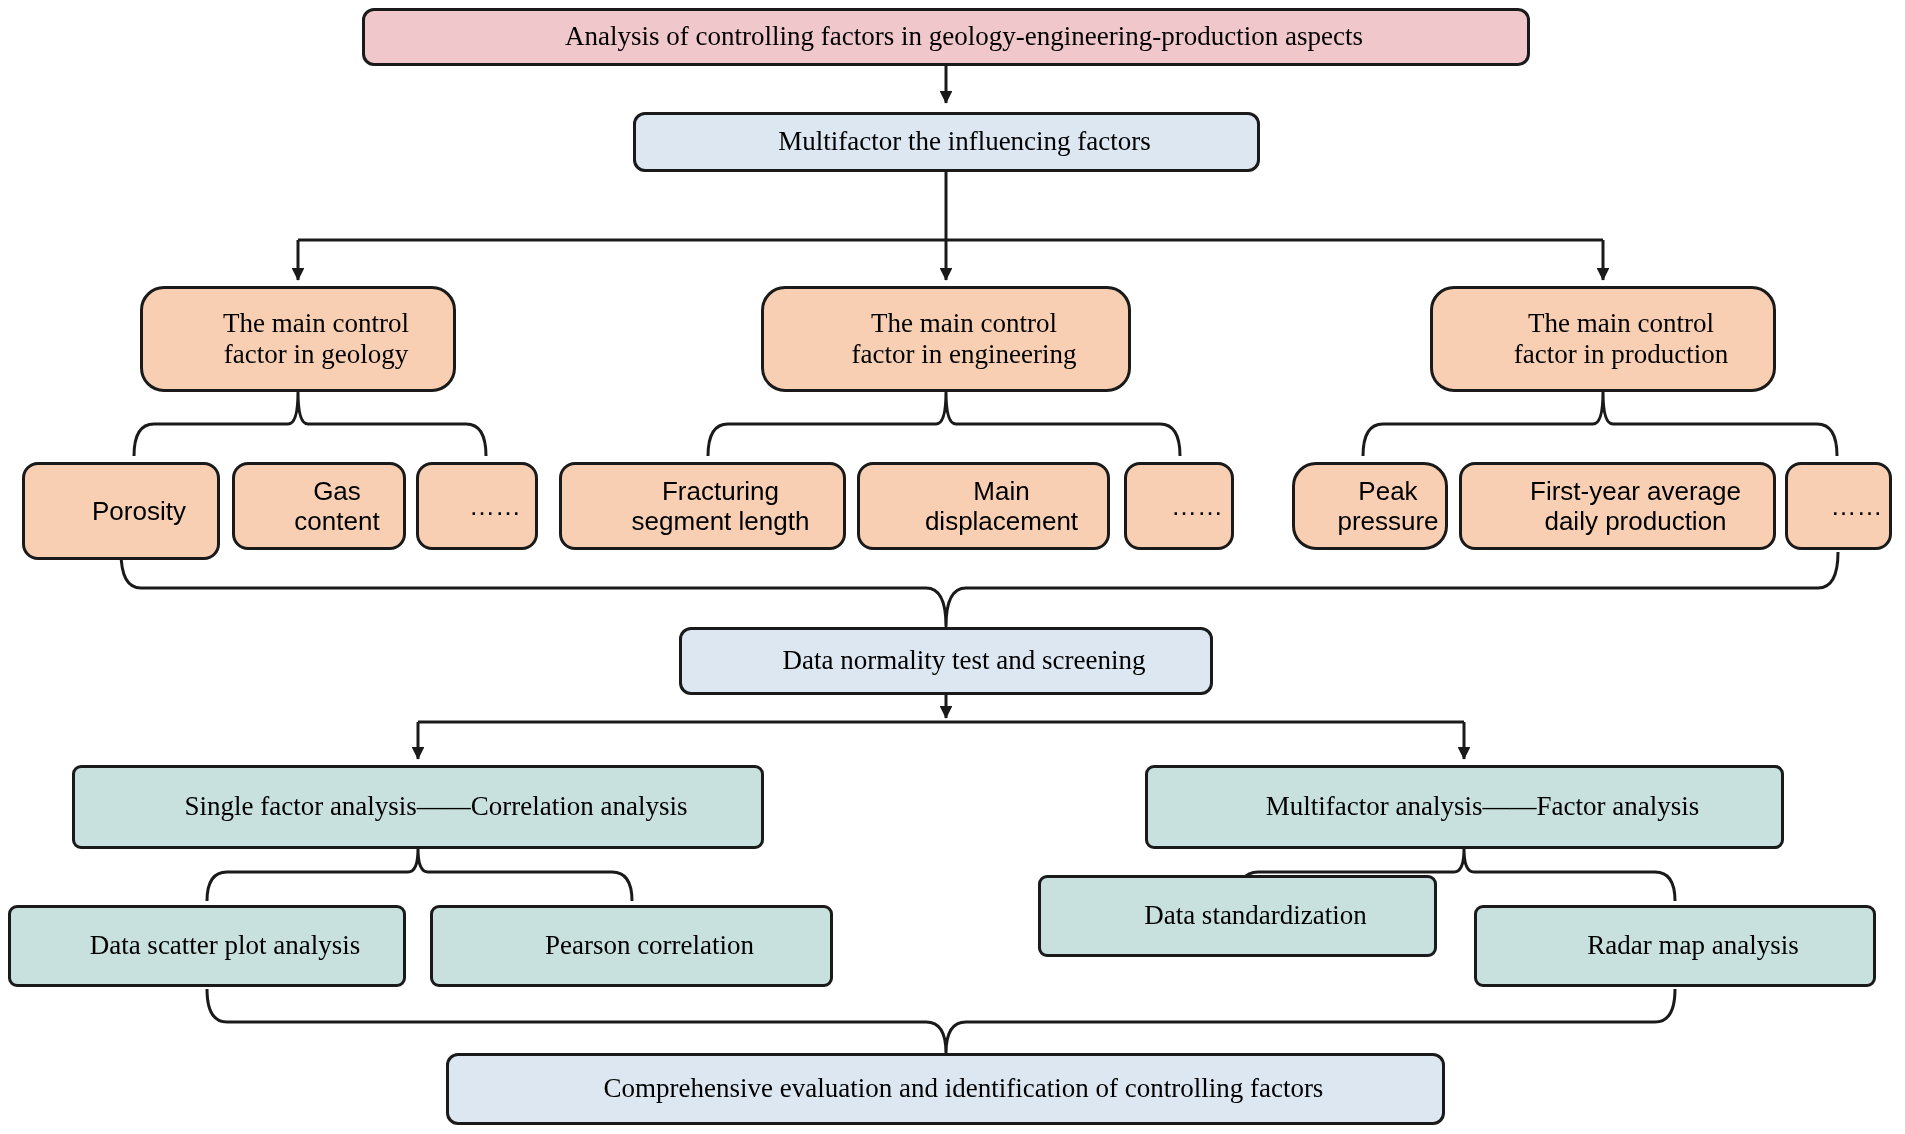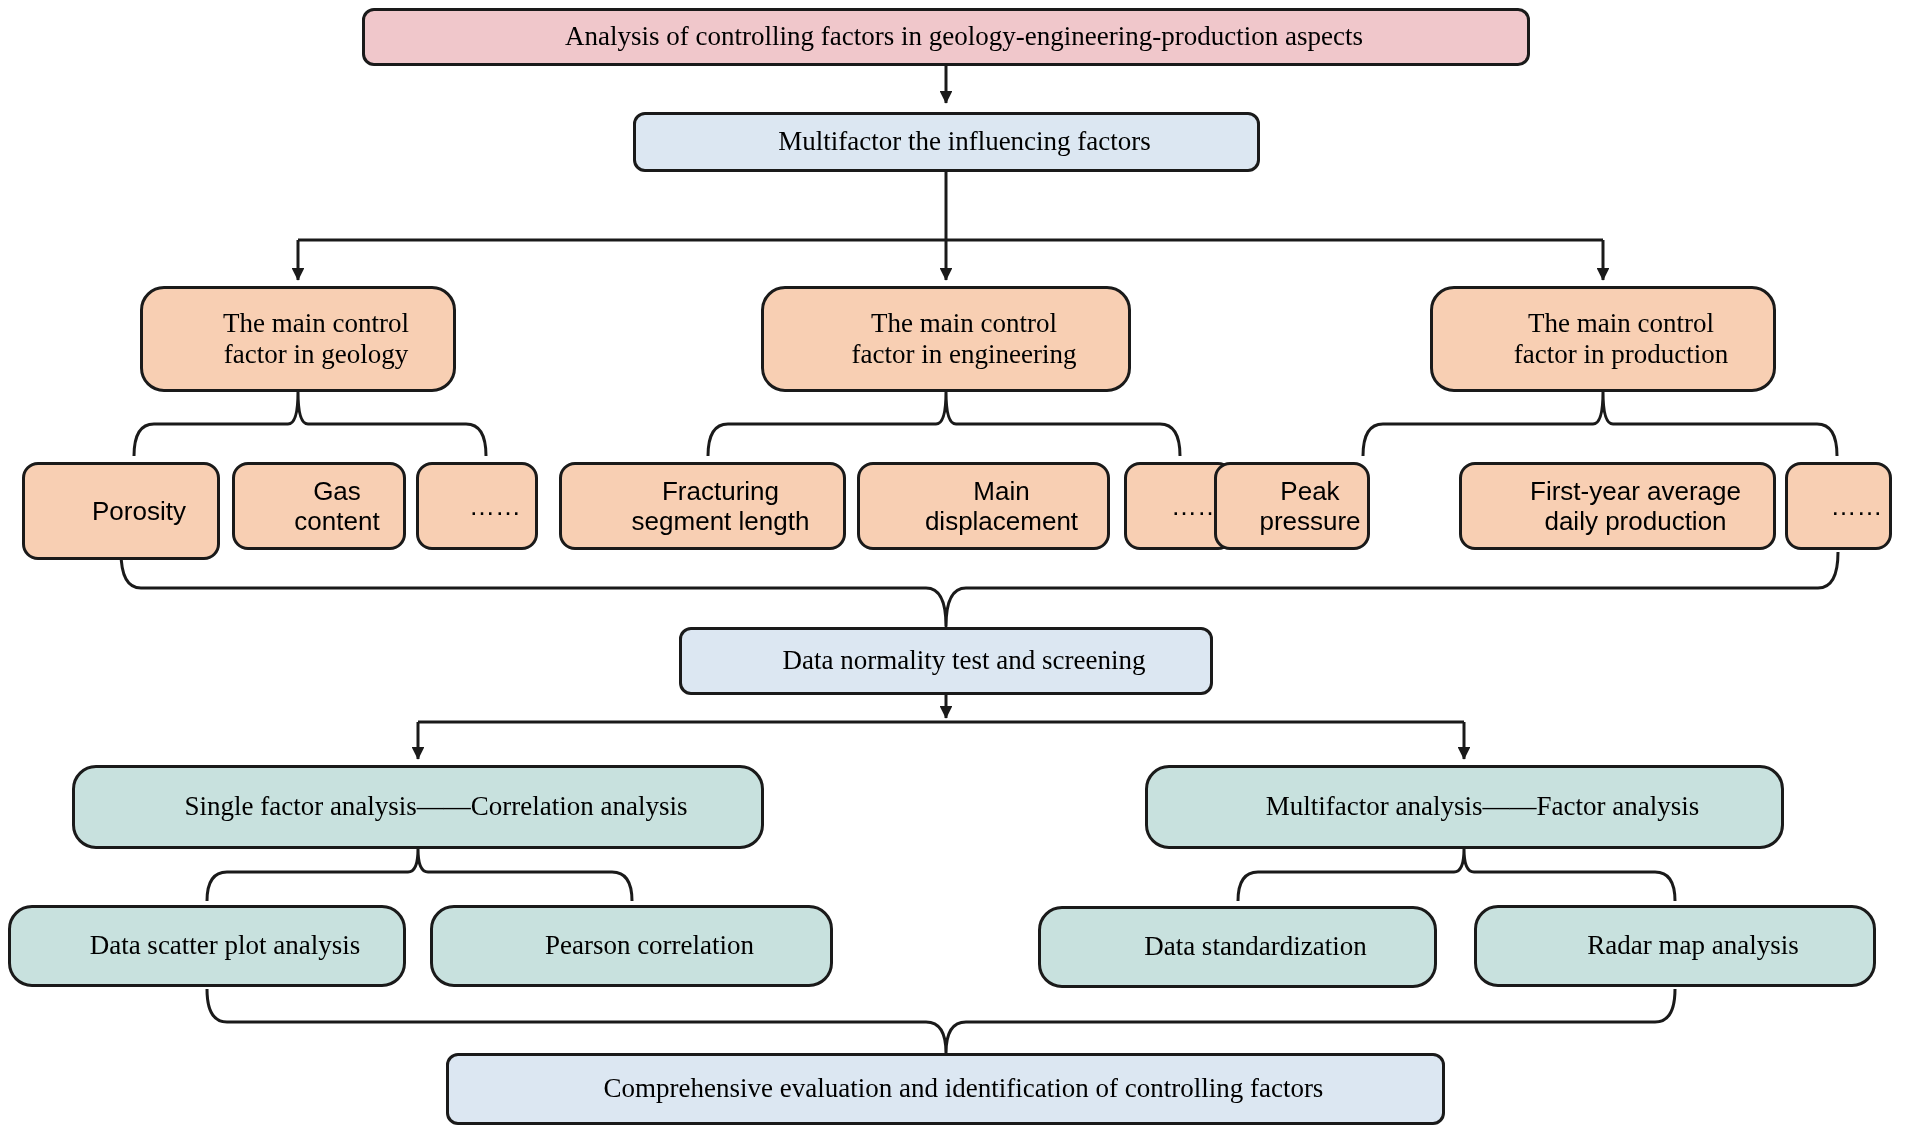--- a/index.html
+++ b/index.html
@@ -18,21 +18,21 @@
     text-align:center;white-space:pre-line;
     border:3px solid var(--line,#1a1a1a);
     color:#000;line-height:1.16;
     font-family:"Liberation Serif", serif;
     padding-left:36px;
   }
   .pink  {background:var(--pink,#f0c7cb);  border-radius:12px;font-size:27px;}
   .blue  {background:var(--blue,#dce7f2);  border-radius:12px;font-size:27px;}
   .orange{background:var(--orange,#f8cfb3);border-radius:24px;font-size:27px;}
   .leaf  {font-family:"Liberation Sans", sans-serif;font-size:26px;border-radius:16px;}
-  .teal  {background:var(--teal,#c8e1de);  border-radius:24px;font-size:27px;}
+  .teal  {background:var(--teal,#c8e1de);  border-radius:9px;font-size:27px;}
 </style>
 </head>
 <body>
 
 <div id="canvas">
 
   <svg id="wires" width="1905" height="1134" viewBox="0 0 1905 1134" xmlns="http://www.w3.org/2000/svg">
     <defs>
       <marker id="ah" viewBox="0 0 10 10" refX="9.5" refY="5" markerWidth="4.2" markerHeight="4.2" orient="auto">
         <path d="M0 0 L10 5 L0 10 Z" style="fill:var(--line,#1a1a1a);stroke:none"></path>
@@ -76,31 +76,31 @@
 
   <div class="node orange leaf" style="left:22px;top:462px;width:198px;height:98px;">Porosity</div>
   <div class="node orange leaf" style="left:232px;top:462px;width:174px;height:88px;">Gas
 content</div>
   <div class="node orange leaf" style="left:416px;top:462px;width:122px;height:88px;">……</div>
   <div class="node orange leaf" style="left:559px;top:462px;width:287px;height:88px;">Fracturing
 segment length</div>
   <div class="node orange leaf" style="left:857px;top:462px;width:253px;height:88px;">Main
 displacement</div>
   <div class="node orange leaf" style="left:1124px;top:462px;width:110px;height:88px;">……</div>
-  <div class="node orange leaf" style="left:1214px;top:462px;width:156px;height:88px;">Peak
+  <div class="node orange leaf" style="left:1292px;top:462px;width:156px;height:88px;border-radius:24px;">Peak
 pressure</div>
   <div class="node orange leaf" style="left:1459px;top:462px;width:317px;height:88px;">First-year average
 daily production</div>
   <div class="node orange leaf" style="left:1785px;top:462px;width:107px;height:88px;">……</div>
 
   <div class="node blue" style="left:679px;top:627px;width:534px;height:68px;">Data normality test and screening</div>
 
   <div class="node teal" style="left:72px;top:765px;width:692px;height:84px;">Single factor analysis——Correlation analysis</div>
   <div class="node teal" style="left:1145px;top:765px;width:639px;height:84px;">Multifactor analysis——Factor analysis</div>
 
   <div class="node teal" style="left:8px;top:905px;width:398px;height:82px;">Data scatter plot analysis</div>
   <div class="node teal" style="left:430px;top:905px;width:403px;height:82px;">Pearson correlation</div>
-  <div class="node teal" style="left:1038px;top:906px;width:399px;height:82px;">Data standardization</div>
+  <div class="node teal" style="left:1038px;top:875px;width:399px;height:82px;">Data standardization</div>
   <div class="node teal" style="left:1474px;top:905px;width:402px;height:82px;">Radar map analysis</div>
 
   <div class="node blue" style="left:446px;top:1053px;width:999px;height:72px;">Comprehensive evaluation and identification of controlling factors</div>
 
 </div>
 
 </body></html>

